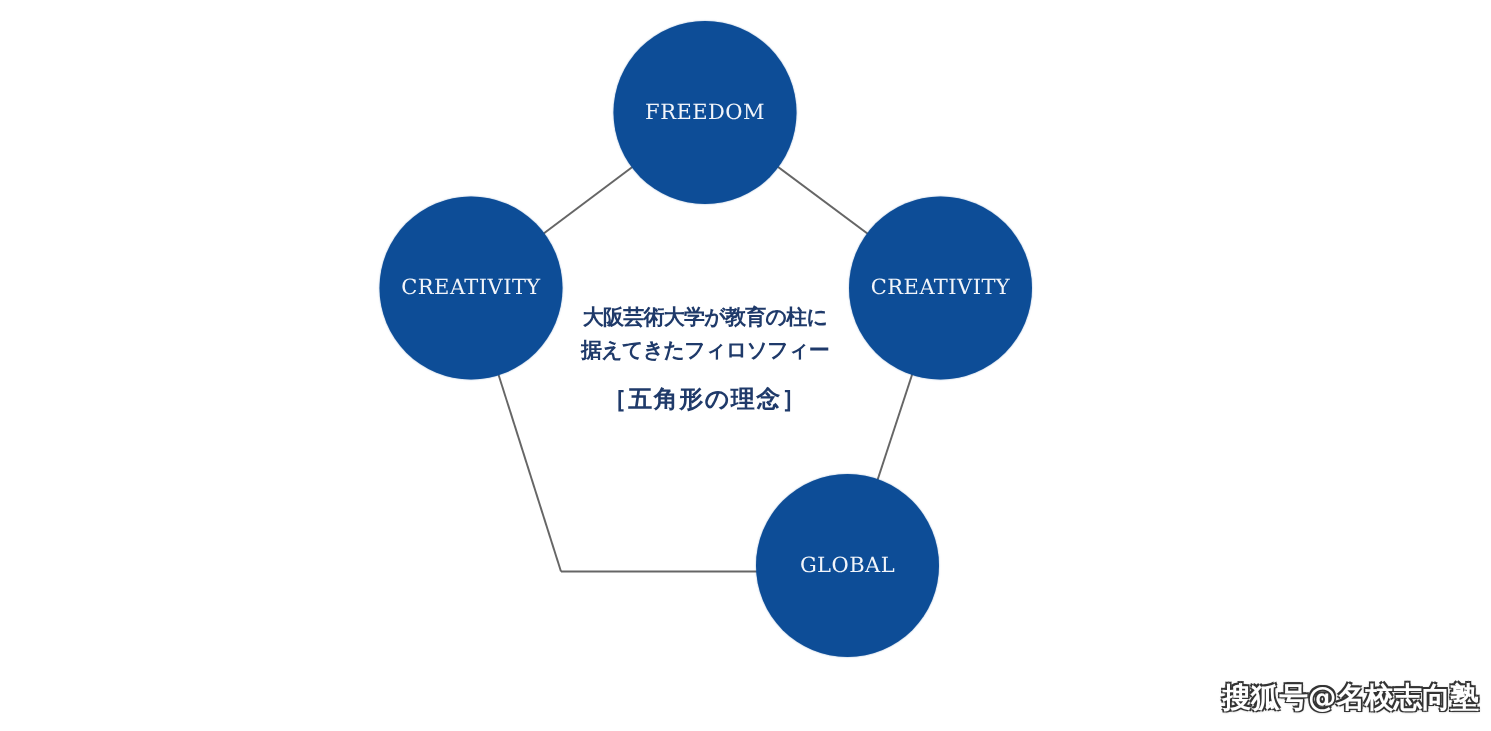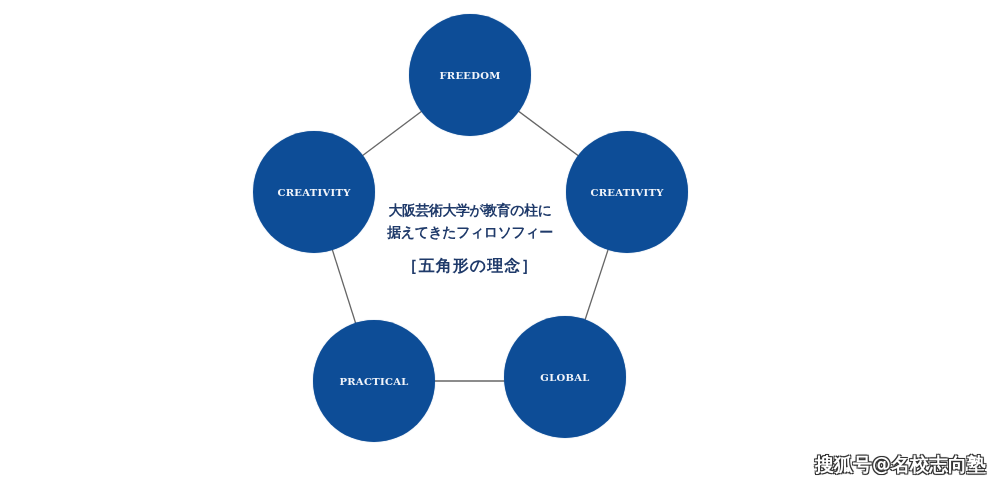--- a/index.html
+++ b/index.html
@@ -6,24 +6,24 @@
     body { width: 994px; height: 487px; position: relative; overflow: hidden; font-family: "DejaVu Sans", sans-serif; }
     .stage { position: absolute; left: 0; top: 0; width: 994px; height: 487px; }
     svg.links { position: absolute; left: 0; top: 0; width: 994px; height: 487px; }
     .node {
       position: absolute; width: 122px; height: 122px; border-radius: 50%;
       background: #0d4d97; display: flex; align-items: center; justify-content: center;
       box-shadow: 0 0 1px rgba(13,77,151,0.6);
     }
     .node-label {
       color: #f2f5fa; font-family: "DejaVu Serif", "Liberation Serif", serif;
-      font-weight: bold; font-size: 10px; letter-spacing: 0.3px;
+      font-weight: normal; font-size: 14px; letter-spacing: 0.3px;
     }
     .center-text { position: absolute; left: 380px; top: 200px; width: 180px; text-align: center; color: #1f3a6a; }
-    .center-line { font-family: Liberation Serif, serif; font-weight: bold; font-size: 14px; line-height: 22px; letter-spacing: -0.5px; white-space: nowrap; }
+    .center-line { font-family: Liberation Sans, sans-serif; font-weight: bold; font-size: 14px; line-height: 22px; letter-spacing: -0.5px; white-space: nowrap; }
     .center-title { margin-top: 12px; font-family: "DejaVu Serif", serif; font-weight: bold; font-size: 16px; letter-spacing: 1px; white-space: nowrap; }
     .watermark {
       position: absolute; left: 798px; top: 452px; font-size: 19px; font-weight: bold; color: #ffffff;
       text-shadow: -1px -1px 0 #333, 1px -1px 0 #333, -1px 1px 0 #333, 1px 1px 0 #333, 0 0 2px #000;
       letter-spacing: 0px; white-space: nowrap; font-family: "DejaVu Sans", sans-serif; padding-left: 17px;
     }
   </style>
 </head>
 <body>
 
@@ -38,23 +38,20 @@
 
   <div class="node" style="left:409px; top:14px;">
     <span class="node-label">FREEDOM</span>
   </div>
   <div class="node" style="left:566px; top:131px;">
     <span class="node-label">CREATIVITY</span>
   </div>
   <div class="node" style="left:504px; top:316px;">
     <span class="node-label">GLOBAL</span>
   </div>
-  <div class="node" style="left:313px; top:320px;">
-    <span class="node-label">PRACTICAL</span>
-  </div>
   <div class="node" style="left:253px; top:131px;">
     <span class="node-label">CREATIVITY</span>
   </div>
 
   <div class="center-text">
     <div class="center-line">大阪芸術大学が教育の柱に</div>
     <div class="center-line">据えてきたフィロソフィー</div>
     <div class="center-title">［五角形の理念］</div>
   </div>
 

